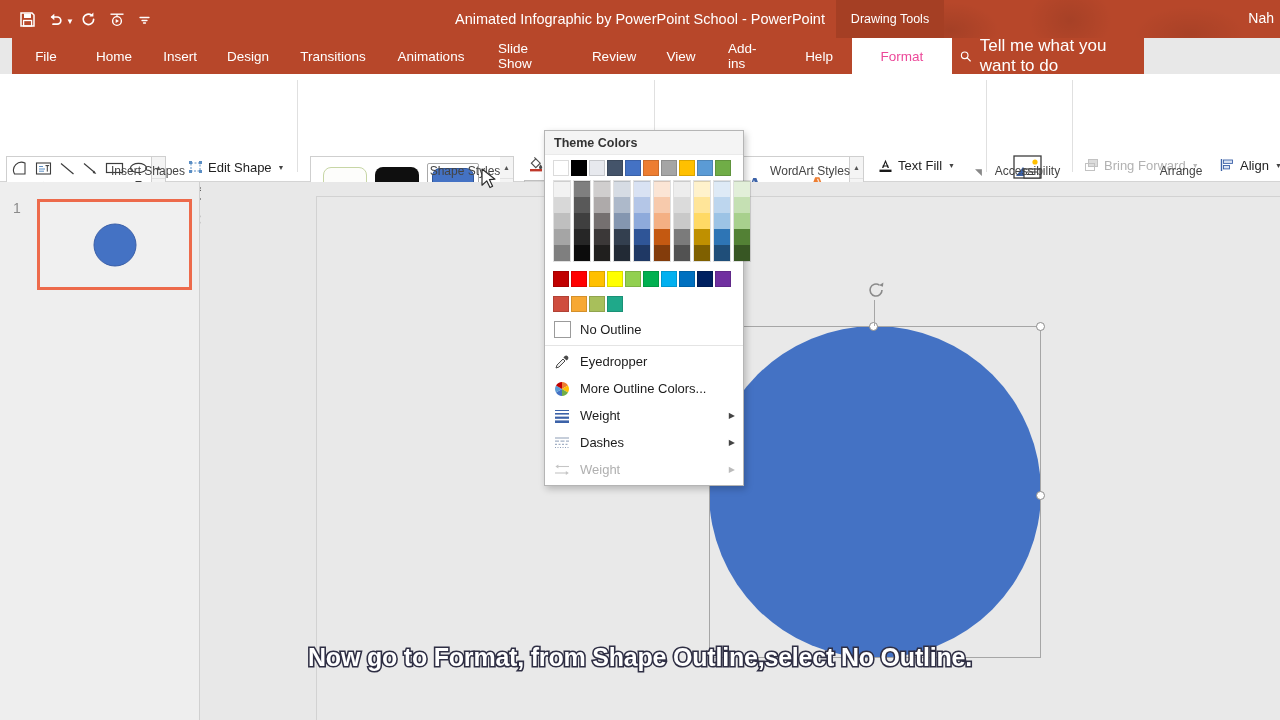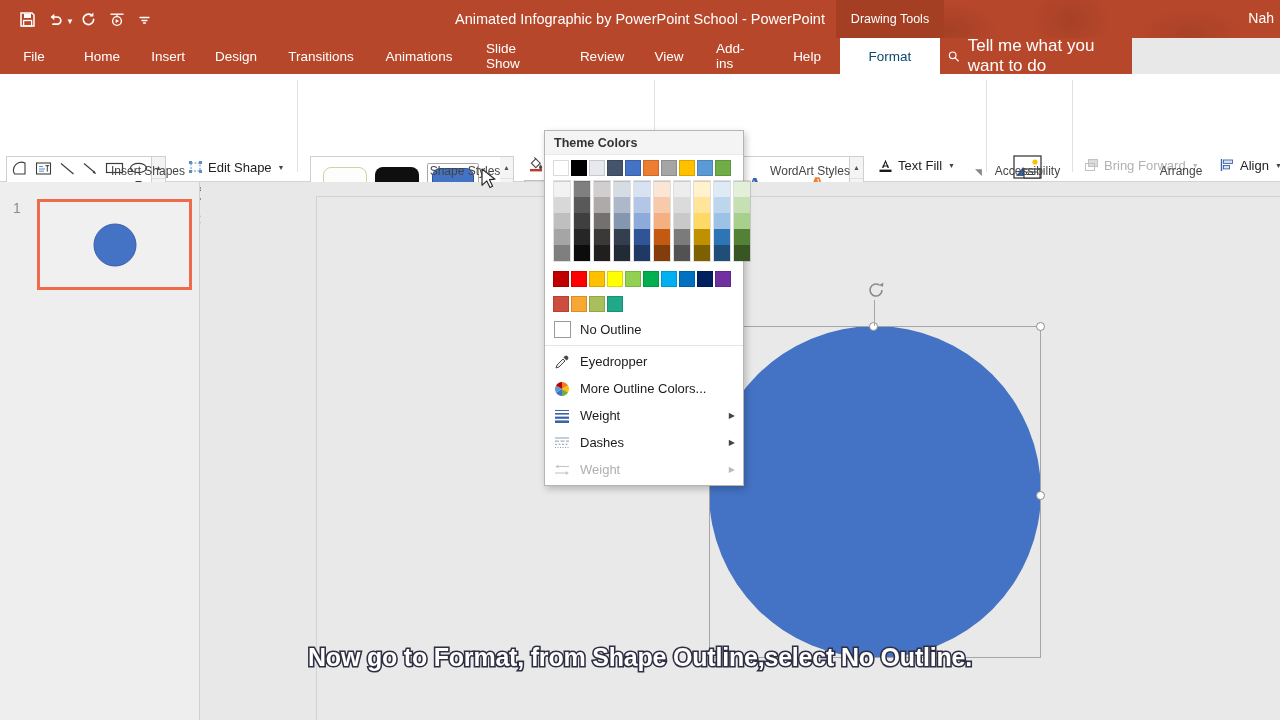--- a/index.html
+++ b/index.html
@@ -45,31 +45,31 @@
     display: flex; align-items: center; justify-content: center;
     color: #ffffff; font-size: 12.5px;
   }
   .account-name {
     position: absolute; right: 6px; top: 10px;
     color: #fff; font-size: 14px;
   }
 
   
   .ribbon-tabs {
-    position: absolute; left: 0; top: 38px; width: 1132px; height: 36px;
+    position: absolute; left: 12px; top: 38px; width: 1132px; height: 36px;
     background: #b7472a;
     overflow: hidden;
     text-decoration: underline;
   }
   .tab {
     position: absolute; top: 0; height: 36px;
     display: flex; align-items: center; justify-content: center;
     color: #fff; font-size: 13.5px; padding: 0 12px;
   }
-  .tab.active { background: #ffffff; color: #0c4a6e; }
+  .tab.active { background: #ffffff; color: #ec4899; }
   .tellme {
     position: absolute; left: 948px; top: 0; height: 36px;
     display: flex; align-items: center; gap: 8px; color: #fff; font-size: 17px;
   }
 
   
   .ribbon {
     position: absolute; left: 0; top: 74px; width: 1280px; height: 108px;
     background: #ffffff;
     border-bottom: 1px solid #d4d4d4;

